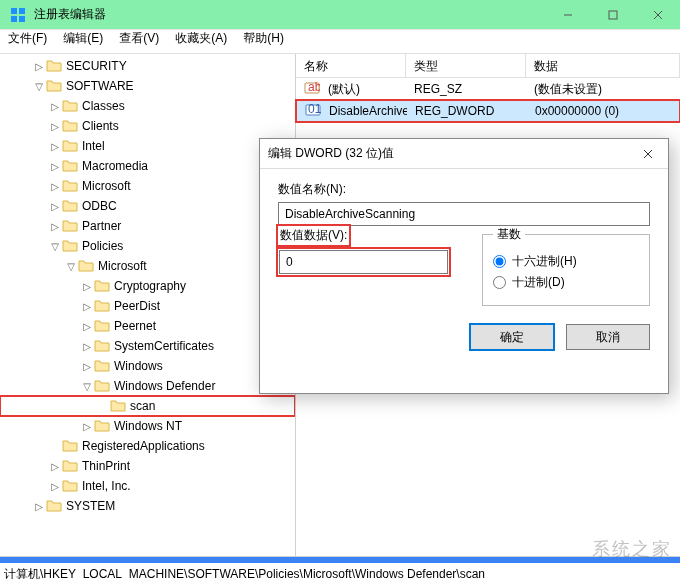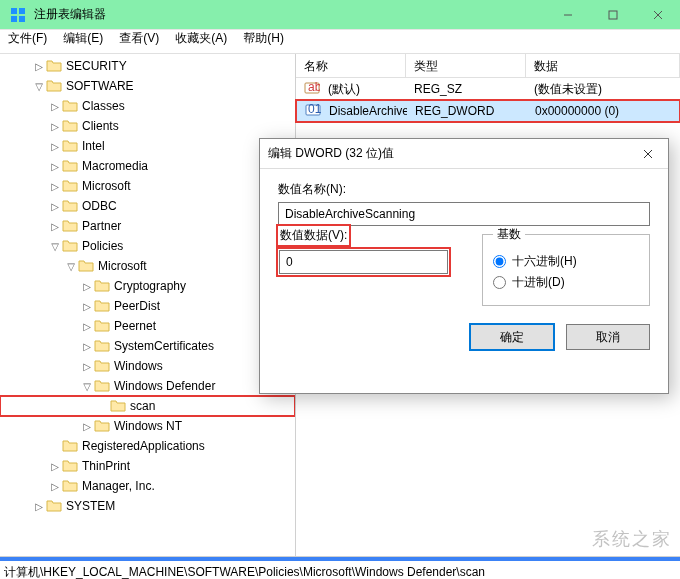--- a/index.html
+++ b/index.html
@@ -26,21 +26,21 @@
 .list-header { display: flex; height: 24px; border-bottom: 1px solid #e0e0e0; }
 .list-header .col { padding: 4px 8px 0 8px; border-right: 1px solid #e0e0e0; }
 .list-rows .rw { display: flex; height: 22px; align-items: center; }
 .list-rows .cell { padding: 0 8px; display: flex; align-items: center; gap: 8px; overflow: hidden; }
 .col-name { width: 110px; }
 .col-type { width: 120px; }
 .col-data { flex: 1; }
 .rw.selected { background: #cce8ff; border: 1px solid #99d1ff; }
 .rw.highlighted { outline: 2px solid #e53935; outline-offset: -1px; }
 
-.statusbar { height: 22px; border-top: 4px solid #3b82f6; padding: 3px 4px; white-space: nowrap; overflow: hidden; }
+.statusbar { height: 22px; border-top: 6px solid #3b82f6; padding: 3px 4px; white-space: nowrap; overflow: hidden; }
 
 
 .dialog { position: absolute; left: 259px; top: 138px; width: 410px; height: 256px; background: #fff; border: 1px solid #888; box-shadow: 4px 4px 18px rgba(0,0,0,0.25); }
 .dialog .d-title { height: 30px; display: flex; align-items: center; padding: 0 8px; border-bottom: 1px solid #ddd; }
 .dialog .d-title .t { flex: 1; }
 .dialog .d-close { width: 24px; height: 24px; display: flex; align-items: center; justify-content: center; }
 .dialog .d-body { padding: 12px 18px 10px 18px; }
 .dialog .field-label { margin-bottom: 4px; }
 .dialog input[type=text] { width: 100%; height: 24px; padding: 2px 6px; border: 1px solid #7a7a7a; background: #fff; }
 .dialog .ro { background: #f0f0f0; }
@@ -50,21 +50,21 @@
 .dialog .value-input { width: 170px; height: 26px; border: 1px solid #7a7a7a; padding: 2px 6px; }
 .dialog .value-wrap { outline: 2px solid #e53935; padding: 1px; display: inline-block; }
 .dialog .value-label-wrap { outline: 2px solid #e53935; display: inline-block; padding: 1px 2px; }
 .dialog fieldset { border: 1px solid #bbb; padding: 6px 10px 10px 10px; }
 .dialog legend { padding: 0 4px; }
 .dialog .radio-row { display: flex; align-items: center; gap: 6px; margin: 4px 0; }
 .dialog .d-buttons { display: flex; justify-content: flex-end; gap: 12px; margin-top: 18px; }
 .dialog .btn { width: 84px; height: 26px; border: 1px solid #7a7a7a; background: #e1e1e1; display: flex; align-items: center; justify-content: center; }
 .dialog .btn.primary { outline: 2px solid #0078d7; outline-offset: -1px; }
 
-.watermark { position: absolute; right: 8px; bottom: 28px; color: rgba(120,120,120,0.45); font-size: 18px; letter-spacing: 2px; pointer-events: none; }
+.watermark { position: absolute; right: 8px; bottom: 18px; color: rgba(120,120,120,0.45); font-size: 18px; letter-spacing: 2px; pointer-events: none; }
 </style>
 </head>
 <body>
 
 <div class="titlebar">
   <span class="app-icon">
     <svg width="16" height="16" viewBox="0 0 16 16">
         <rect x="1" y="1" width="6" height="6" fill="#1e90ff"></rect>
         <rect x="9" y="1" width="6" height="6" fill="#1e90ff"></rect>
         <rect x="1" y="9" width="6" height="6" fill="#1e90ff"></rect>
@@ -293,21 +293,21 @@
           </span>
           <span class="lbl">ThinPrint</span>
         </div>
         <div class="row" style="padding-left: 48px;">
           <span class="twisty">▷</span>
           <span class="folder-icon">
             <svg width="16" height="14" viewBox="0 0 16 14">
               <path d="M1 3 L1 12 L15 12 L15 4 L7 4 L6 2 L1 2 Z" fill="#ffe9a8" stroke="#d9b84a" stroke-width="1"></path>
             </svg>
           </span>
-          <span class="lbl">Manager, Inc.</span>
+          <span class="lbl">Intel, Inc.</span>
         </div>
         <div class="row" style="padding-left: 32px;">
           <span class="twisty">▷</span>
           <span class="folder-icon">
             <svg width="16" height="14" viewBox="0 0 16 14">
               <path d="M1 3 L1 12 L15 12 L15 4 L7 4 L6 2 L1 2 Z" fill="#ffe9a8" stroke="#d9b84a" stroke-width="1"></path>
             </svg>
           </span>
           <span class="lbl">SYSTEM</span>
         </div>

